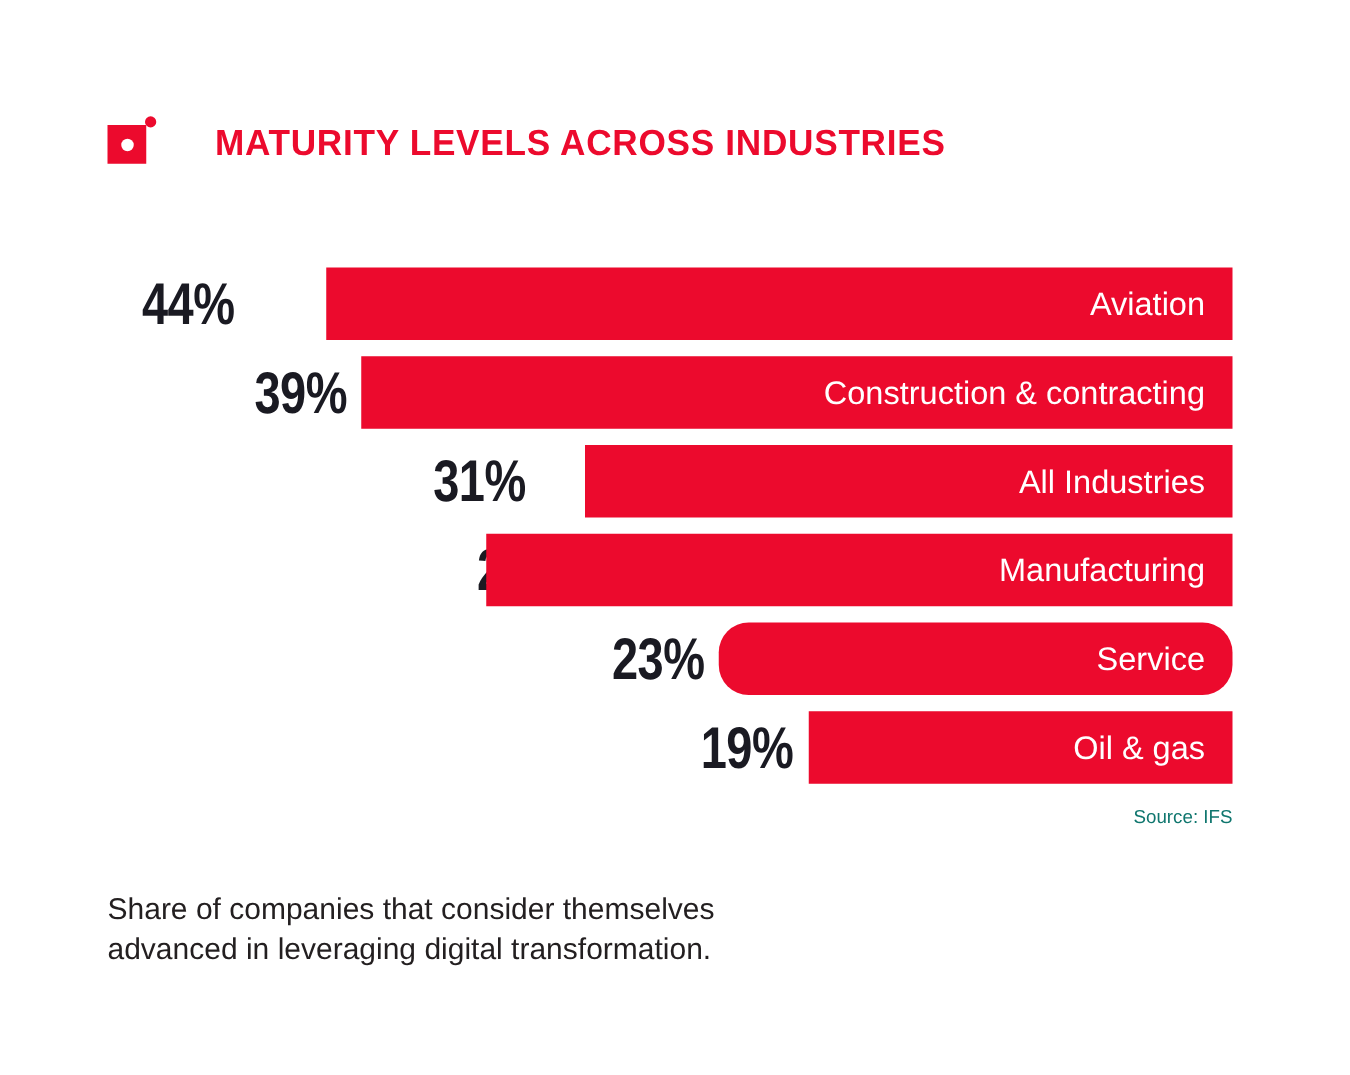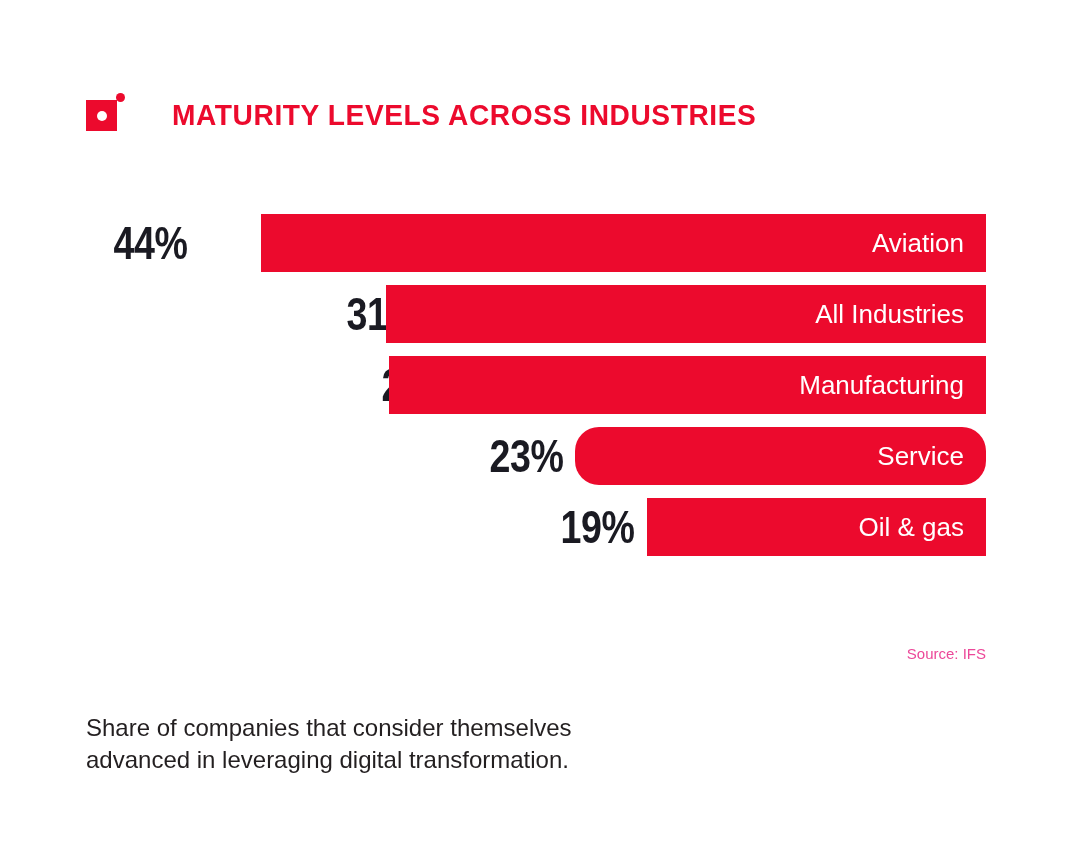--- a/index.html
+++ b/index.html
@@ -116,21 +116,21 @@
     font-size: 26px;
     font-weight: 400;
     white-space: nowrap;
   }
 
   
   .source {
     position: absolute;
     right: 94px;
     top: 645px;
-    color: #ec4899;
+    color: #0f766e;
     font-size: 15px;
     font-weight: 400;
     white-space: nowrap;
   }
 
   
   .caption {
     position: absolute;
     left: 86px;
     top: 712px;
@@ -155,24 +155,30 @@
 
 <div class="chart">
 
   <div class="bar-row">
     <div class="value-label" style="right: 892px;">44%</div>
     <div class="bar" style="width: 725px;">
       <span class="bar-label">Aviation</span>
     </div>
   </div>
 
+  <div class="bar-row">
+    <div class="value-label" style="right: 802.682px;">39%</div>
+    <div class="bar" style="width: 696.682px;">
+      <span class="bar-label">Construction &amp; contracting</span>
+    </div>
+  </div>
 
   <div class="bar-row">
     <div class="value-label" style="right: 659.773px;">31%</div>
-    <div class="bar" style="width: 600px; margin-left: 44px;">
+    <div class="bar" style="width: 518px; margin-left: 44px;">
       <span class="bar-label">All Industries</span>
     </div>
   </div>
 
   <div class="bar-row">
     <div class="value-label" style="right: 624.045px;">29%</div>
     <div class="bar" style="width: 597px;">
       <span class="bar-label">Manufacturing</span>
     </div>
   </div>

